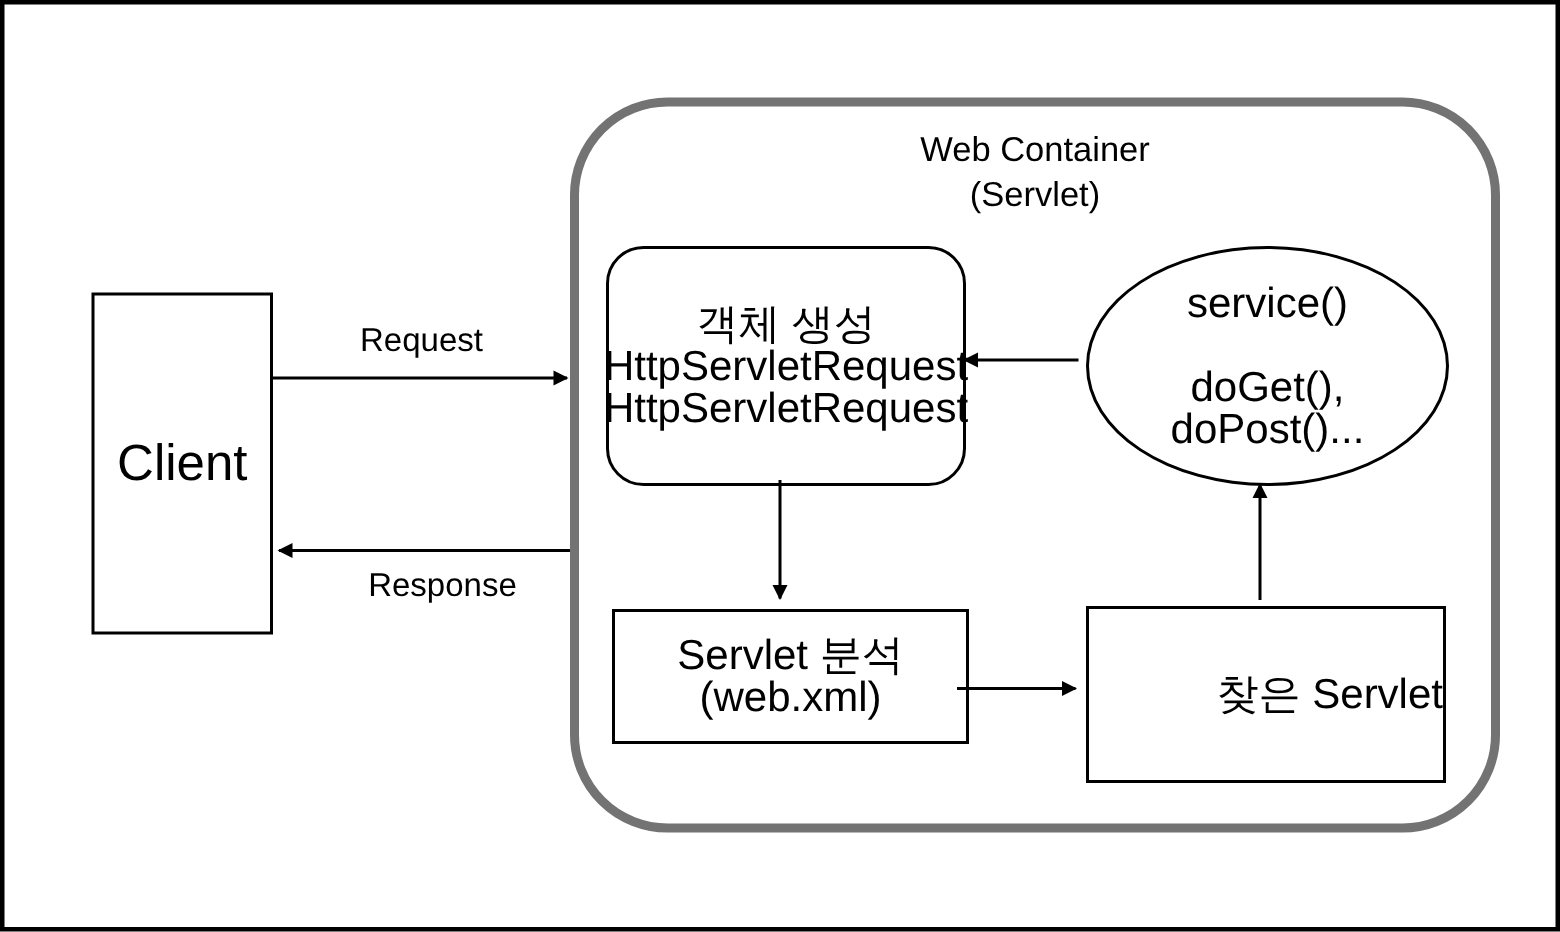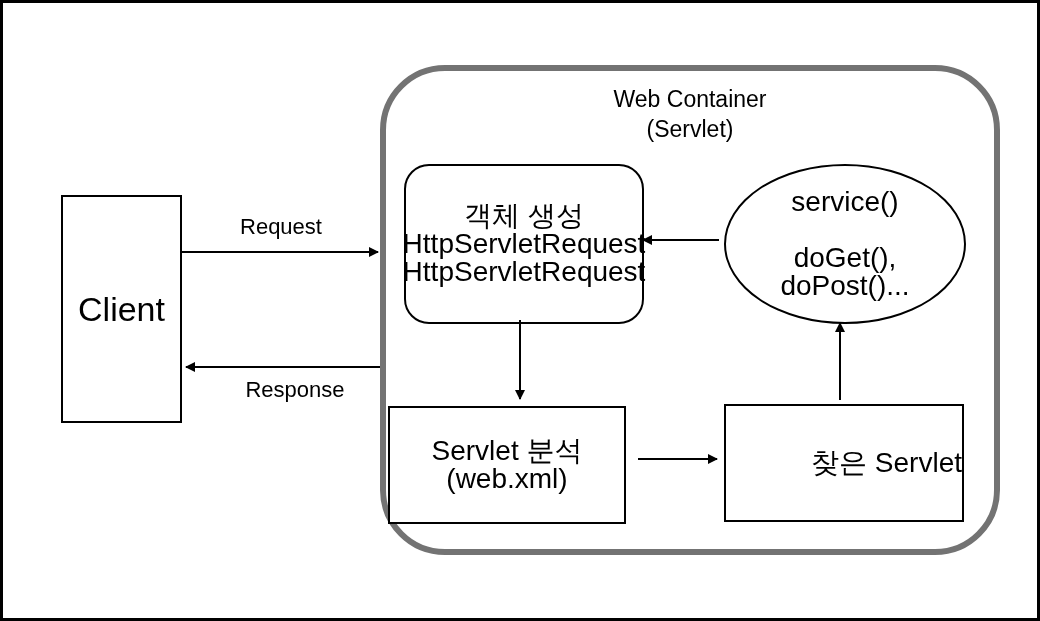--- a/index.html
+++ b/index.html
@@ -61,22 +61,22 @@
     width: 240px; height: 160px;
     border-radius: 25px;
   }
   #service-node {
     left: 338px; top: 93px;
     width: 242px; height: 160px;
     border-radius: 50%;
     row-gap: 28px;
   }
   #analysis-node {
-    left: 2px; top: 335px;
-    width: 238px; height: 118px;
+    left: 22px; top: 335px;
+    width: 238px; height: 90px;
   }
   #found-node {
     left: 338px; top: 333px;
     width: 240px; height: 118px; align-items: flex-end;
   }
   .edge-label {
     position: absolute;
     left: 182px;
     width: 198px;
     text-align: center;

